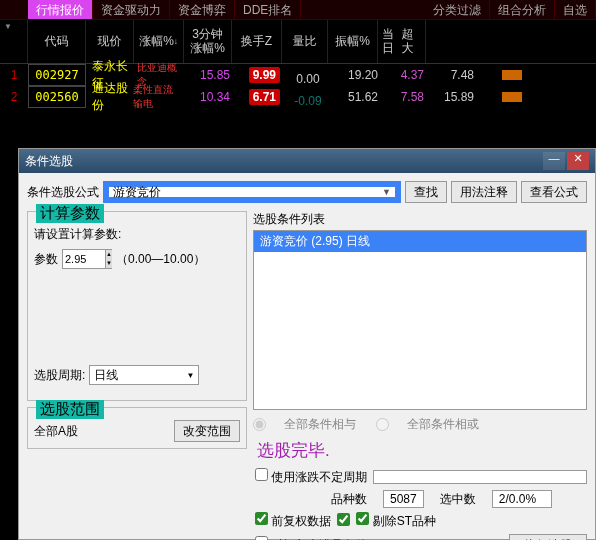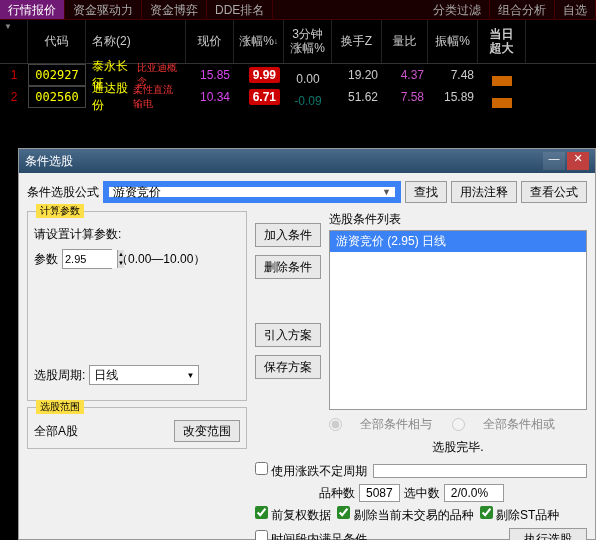--- a/index.html
+++ b/index.html
@@ -1,37 +1,37 @@
 <!DOCTYPE html>
 <html><head>
 <meta charset="utf-8">
 <style>
 * { box-sizing: border-box; margin: 0; padding: 0; font-family: "Microsoft YaHei", SimSun, sans-serif; }
 body { background: #000; width: 596px; height: 540px; overflow: hidden; position: relative; font-size: 12px; }
 
 
 .top-tabs { display: flex; height: 20px; background: #1a0000; border-bottom: 1px solid #400; }
 .top-tab { padding: 2px 8px; color: #aaa; border-right: 1px solid #400; font-size: 12px; cursor: pointer; }
-.top-tab.active { background: #701a75; color: #fff; }
+.top-tab.active { background: #d946ef; color: #fff; margin-left: 28px; }
 .top-tab-right { margin-left: auto; display: flex; }
 
 
 .tbl-header { display: flex; height: 44px; background: #000; color: #ccc; border-bottom: 1px solid #333; }
 .th { display: flex; align-items: center; justify-content: center; padding: 2px 4px; font-size: 12px; border-right: 1px solid #222; position: relative; }
 .th .sort { font-size: 8px; color: #888; position: absolute; top: 2px; left: 4px; }
 .col-idx { width: 28px; }
 .col-code { width: 58px; }
 .col-name { width: 100px; justify-content: flex-start; padding-left: 6px; }
 .col-price { width: 48px; }
 .col-pct { width: 50px; }
 .col-3m { width: 48px; text-align: center; flex-direction: column; line-height: 1.1; }
 .col-turn { width: 50px; }
 .col-vol { width: 46px; }
 .col-amp { width: 50px; }
-.col-last { width: 48px; flex-direction: column; line-height: 1.1; font-weight: bold; }
+.col-last { width: 48px; flex-direction: row; line-height: 1.1; }
 
 
 .tbl-row { display: flex; height: 22px; align-items: center; color: #ccc; font-size: 12px; }
 .td { display: flex; align-items: center; justify-content: flex-end; padding: 0 4px; height: 100%; }
 .idx { color: #c00; justify-content: center; }
 .code { color: #ff0; font-family: monospace; justify-content: center; border: 1px solid #444; }
 .name { color: #ff0; justify-content: flex-start; padding-left: 6px; position: relative; }
 .name .tag { color: #e33; font-size: 10px; margin-left: 2px; }
 .red { color: #d946ef; }
 .green { color: #0f766e; }
@@ -52,38 +52,38 @@
 .combo { flex: 1; height: 22px; border: 6px solid #3b82f6; background: #fff; padding: 0 4px; display: flex; align-items: center; justify-content: space-between; }
 .combo .arrow { font-size: 9px; color: #555; }
 .btn { height: 22px; padding: 0 8px; background: #e8e8e8; border: 1px solid #999; font-size: 12px; cursor: pointer; display: inline-flex; align-items: center; }
 
 .main-grid { display: flex; gap: 6px; }
 .left-col { width: 220px; }
 .mid-col { width: 70px; display: flex; flex-direction: column; gap: 8px; align-items: center; padding-top: 12px; }
 .right-col { flex: 1; }
 
 .group { border: 1px solid #bbb; padding: 8px 6px 6px; margin-bottom: 6px; position: relative; }
-.group-title { position: absolute; top: -8px; left: 8px; background: #fde047; padding: 0 4px; font-size: 10px; }
+.group-title { position: absolute; top: -8px; left: 8px; background: #14b8a6; padding: 0 4px; font-size: 15px; }
 .param-row { display: flex; align-items: center; gap: 4px; margin: 4px 0; font-size: 12px; }
 .spinner { width: 50px; height: 20px; border: 1px solid #999; background: #fff; display: flex; }
-.spinner input { width: 54px; border: none; padding: 0 2px; font-size: 11px; }
+.spinner input { width: 42px; border: none; padding: 0 2px; font-size: 11px; }
 .spinner .spbtn { width: 14px; display: flex; flex-direction: column; }
 .spinner .spbtn div { height: 9px; background: #ddd; border-left: 1px solid #999; font-size: 6px; text-align: center; line-height: 8px; cursor: pointer; }
 
 .listbox { border: 1px solid #999; background: #fff; height: 180px; overflow: auto; }
 .list-item { padding: 2px 6px; font-size: 12px; }
 .list-item.sel { background: #3b82f6; color: #fff; }
 
 .radio-row { display: flex; gap: 20px; margin: 6px 0; font-size: 12px; color: #888; }
 .radio-row label { display: flex; align-items: center; gap: 18px; }
-.status-red { color: #000000; text-align: center; font-size: 12px; margin: 2px 4px; }
+.status-red { color: #a21caf; text-align: left; font-size: 17px; margin: 2px 4px; }
 
 .check-row { display: flex; align-items: center; gap: 6px; margin: 4px 0; font-size: 12px; }
 .check-row input[type=checkbox] { accent-color: #2a8a2a; }
-.count-row { display: flex; align-items: center; gap: 4px; margin: 4px 0; font-size: 12px; }
+.count-row { display: flex; align-items: center; gap: 16px; margin: 4px 0; font-size: 12px; }
 .count-box { border: 1px solid #999; background: #fff; padding: 1px 6px; min-width: 40px; display: inline-block; }
 .progress { flex: 1; height: 14px; border: 1px solid #999; background: #fff; }
 
 .mid-btn { width: 66px; height: 24px; background: #e8e8e8; border: 1px solid #999; font-size: 12px; cursor: pointer; }
 .period-combo { width: 110px; height: 20px; border: 1px solid #999; background: #fff; display: flex; align-items: center; justify-content: space-between; padding: 0 4px; font-size: 12px; }
 </style>
 </head>
 <body>
 
 <div class="top-tabs">
@@ -96,21 +96,20 @@
     <div class="top-tab">组合分析</div>
     <div class="top-tab">自选</div>
   </div>
 </div>
 
 <div class="tbl-header">
   <div class="th col-idx">
       <span class="sort">▼</span>
     </div>
   <div class="th col-code">代码</div>
-  <div class="th col-name">名称(2)</div>
   <div class="th col-price">现价</div>
   <div class="th col-pct">
       <span>涨幅%</span>
       <span style="font-size:8px">↓</span>
     </div>
   <div class="th col-3m">
       <span>3分钟</span>
       <span>涨幅%</span>
     </div>
   <div class="th col-turn">换手Z</div>
@@ -203,27 +202,20 @@
         </div>
         <div class="group" style="height:42px">
           <div class="group-title">选股范围</div>
           <div class="param-row">
             <span style="flex:1">全部A股</span>
             <button class="btn">改变范围</button>
           </div>
         </div>
       </div>
 
-      <div class="mid-col">
-        <button class="mid-btn">加入条件</button>
-        <button class="mid-btn">删除条件</button>
-        <div style="height:28px"></div>
-        <button class="mid-btn">引入方案</button>
-        <button class="mid-btn">保存方案</button>
-      </div>
 
       <div class="right-col">
         <div style="font-size:12px;margin-bottom:2px">选股条件列表</div>
         <div class="listbox">
           <div class="list-item sel">游资竞价 (2.95) 日线</div>
         </div>
         <div class="radio-row">
           <label>
               <input type="radio" name="logic" checked="" disabled="" style=""> 
               <span>全部条件相与</span>
@@ -244,21 +236,21 @@
       </div>
       <div class="count-row">
         <span style="width:60px"></span>
         <span>品种数</span>
         <span class="count-box">5087</span>
         <span>选中数</span>
         <span class="count-box" style="min-width:60px">2/0.0%</span>
       </div>
       <div class="check-row">
         <label><input type="checkbox" checked="" style=""> <span>前复权数据</span></label>
-        <label><input type="checkbox" checked="" style=""> <span>剔除当前未交易的品种</span></label>
+        <label><input type="checkbox" checked="" style=""> </label>
         <label><input type="checkbox" checked="" style=""> <span>剔除ST品种</span></label>
       </div>
       <div class="check-row">
         <label><input type="checkbox" style=""> <span>时间段内满足条件</span></label>
         <div style="flex:1"></div>
         <button class="btn" style="padding:0 14px">执行选股</button>
       </div>
     </div>
   </div>
 </div>

